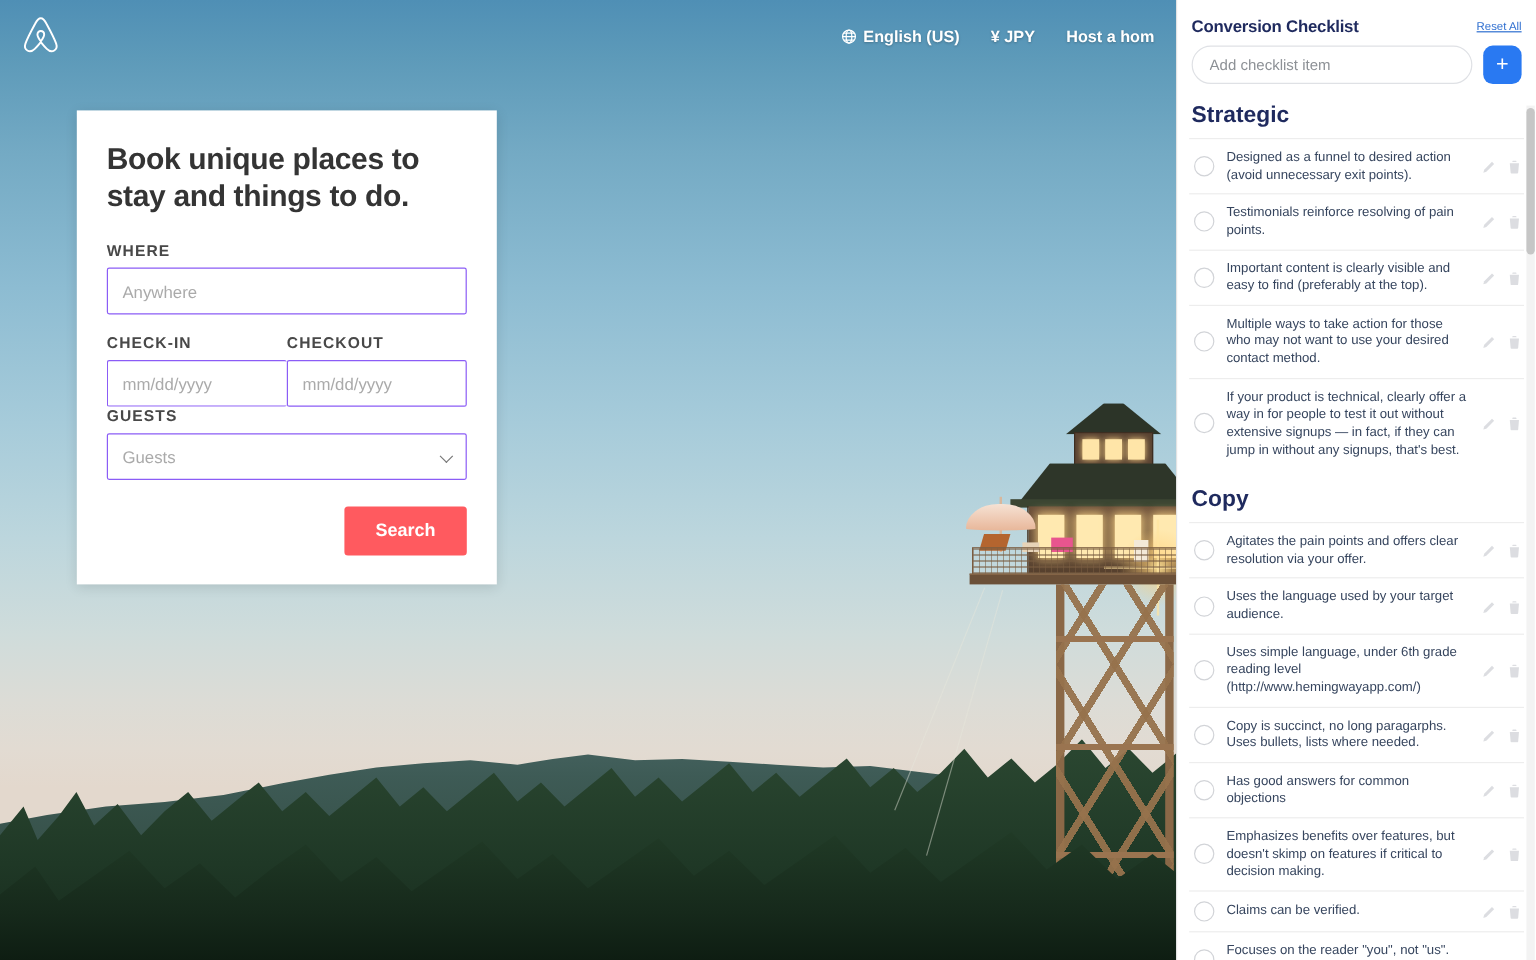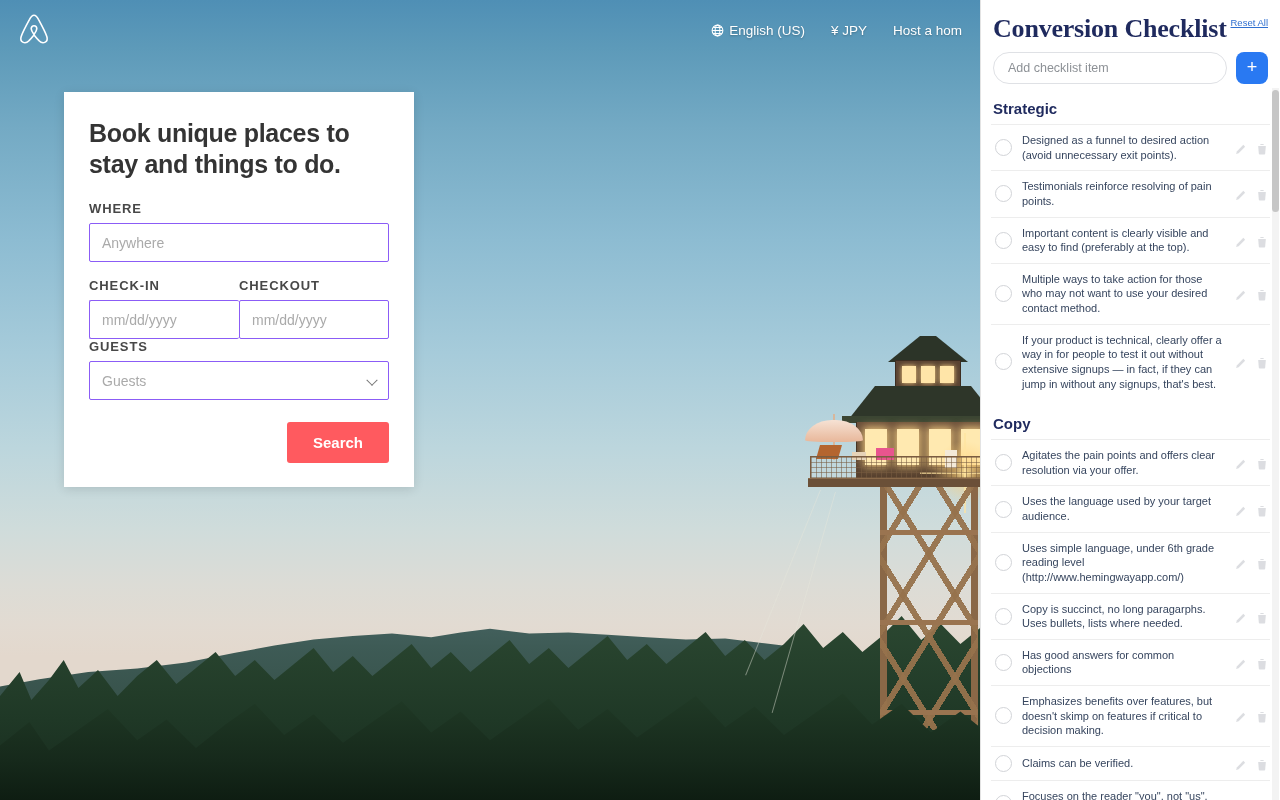--- a/index.html
+++ b/index.html
@@ -165,21 +165,21 @@
 
   
   .ab-header {
     position: absolute; left: 0; top: 0; width: 980px; height: 60px;
     display: flex; align-items: center; padding: 0 18px;
     z-index: 6;
   }
   .ab-logo { width: 34px; height: 36px; }
   .ab-nav { margin-left: auto; display: flex; align-items: center; gap: 26px; }
   .ab-nav a {
-    color: #fff; font-size: 13.5px; font-weight: 400;
+    color: #fff; font-size: 13.5px; font-weight: 700;
     text-decoration: none; white-space: nowrap;
     display: flex; align-items: center; gap: 5px;
     text-shadow: 0 1px 2px rgba(0,0,0,.25);
   }
   .globe-ico { width: 13px; height: 13px; display: inline-block; }
 
   
   .search-card {
     position: absolute; left: 64px; top: 92px;
     width: 350px; background: #fff;
@@ -230,44 +230,43 @@
     border-left: 1px solid #e3e3e3;
     overflow: hidden;
     z-index: 10;
   }
   .panel-inner { padding: 0 10px 0 10px; height: 800px; overflow: hidden; position: relative; }
   .panel-head {
     display: flex; align-items: flex-start; justify-content: space-between;
     padding: 14px 2px 0 2px;
   }
   .panel-title {
-    font-size: 26px; font-weight: 700; color: #1f2a5e;
+    font-size: 14px; font-weight: 700; color: #1f2a5e;
     letter-spacing: -.2px;
-    font-family: Liberation Serif, serif;
   }
   .reset-link {
     font-size: 9.5px; color: #2f6fd0; text-decoration: underline;
     cursor: pointer; margin-top: 3px; white-space: nowrap;
   }
   .add-row { display: flex; align-items: center; gap: 9px; padding: 8px 2px 0 2px; }
   .add-input {
     flex: 1; height: 32px; border: 1px solid #dfe1e5;
     border-radius: 16px; padding: 0 14px; font-size: 12.5px;
     color: #333; font-family: "Liberation Sans", sans-serif; outline: none;
     background: #fff;
   }
   .add-input::placeholder { color: #8d9196; }
   .add-btn {
     width: 32px; height: 32px; border: none; border-radius: 8px;
     background: #2979f2; color: #fff; font-size: 18px; line-height: 1;
     cursor: pointer; display: flex; align-items: center; justify-content: center;
     font-family: "Liberation Sans", sans-serif; padding-bottom: 2px;
   }
   .section-title {
-    font-size: 15px; font-weight: 700; color: #1f2a5e;
+    font-size: 19px; font-weight: 700; color: #1f2a5e;
     padding: 16px 2px 7px 2px;
   }
   .item {
     display: flex; align-items: center; gap: 10px;
     border-top: 1px solid #ededed;
     padding: 8px 2px 8px 4px;
     min-height: 34px;
   }
   .chk {
     flex: 0 0 auto; width: 17px; height: 17px;

